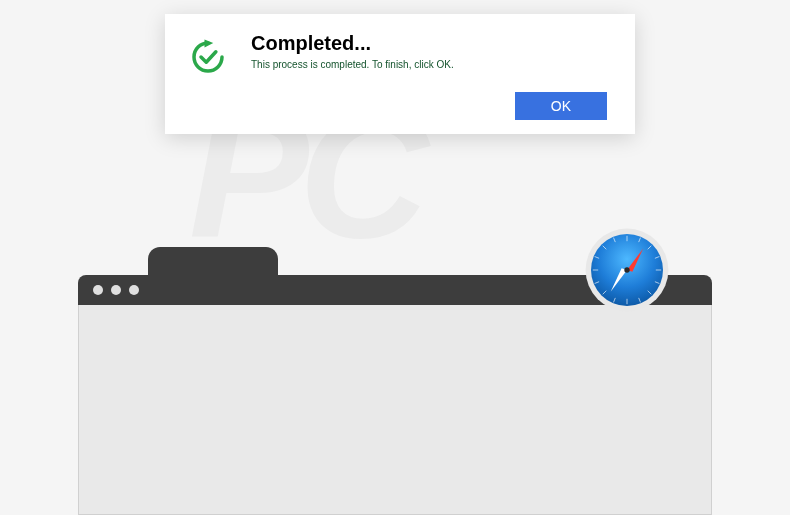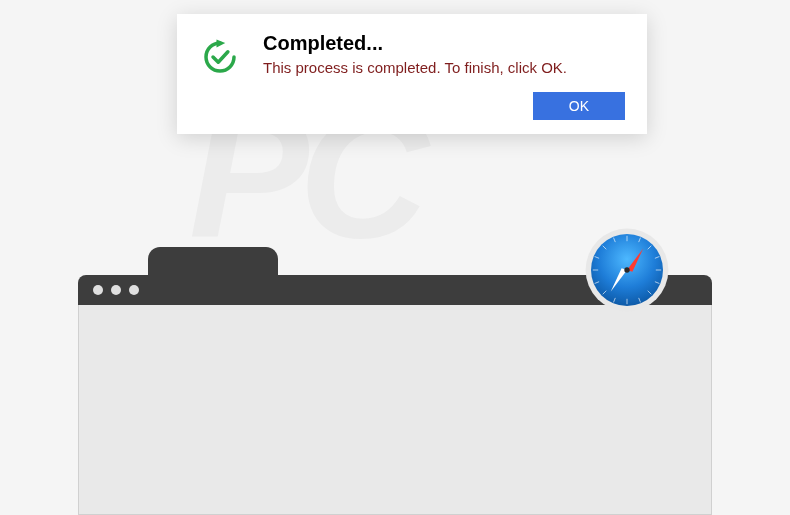--- a/index.html
+++ b/index.html
@@ -98,26 +98,26 @@
       right: 40px;
       top: -50px;
       width: 90px;
       height: 90px;
       z-index: 6;
     }
     
     .dialog {
       position: absolute;
       top: 14px;
-      left: 177px;
+      left: 165px;
       width: 470px;
       background: #fff;
       box-shadow: 0 4px 20px rgba(0,0,0,0.15);
       z-index: 10;
-      padding: 18px 22px 14px 22px;
+      padding: 18px 28px 14px 22px;
     }
     
     .dialog-content {
       display: flex;
       align-items: flex-start;
       gap: 22px;
     }
     
     .dialog-icon {
       flex-shrink: 0;
@@ -131,22 +131,22 @@
     }
     
     .dialog-title {
       font-size: 20px;
       font-weight: bold;
       color: #000;
       margin-bottom: 4px;
     }
     
     .dialog-message {
-      font-size: 15px;
-      color: #7f1d1d;
+      font-size: 10px;
+      color: #14532d;
     }
     
     .dialog-footer {
       display: flex;
       justify-content: flex-end;
       margin-top: 14px;
     }
     
     .ok-button {
       background: #3871e0;

